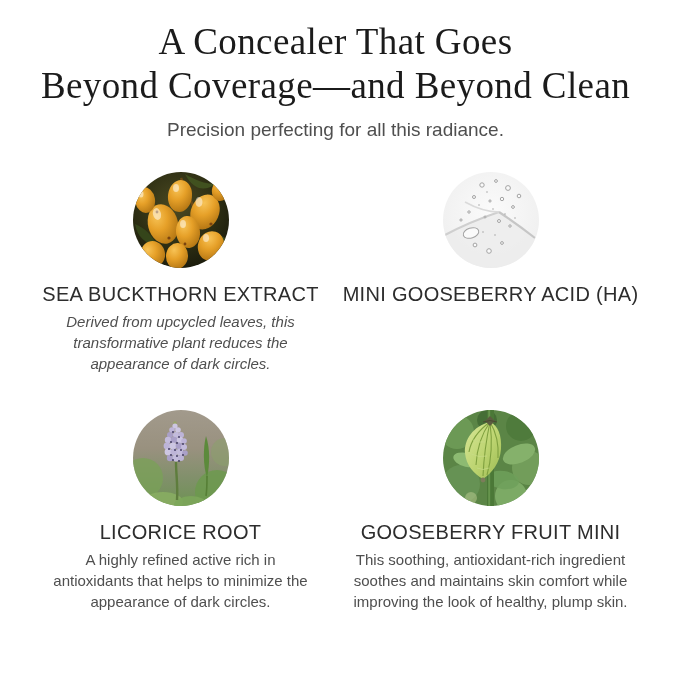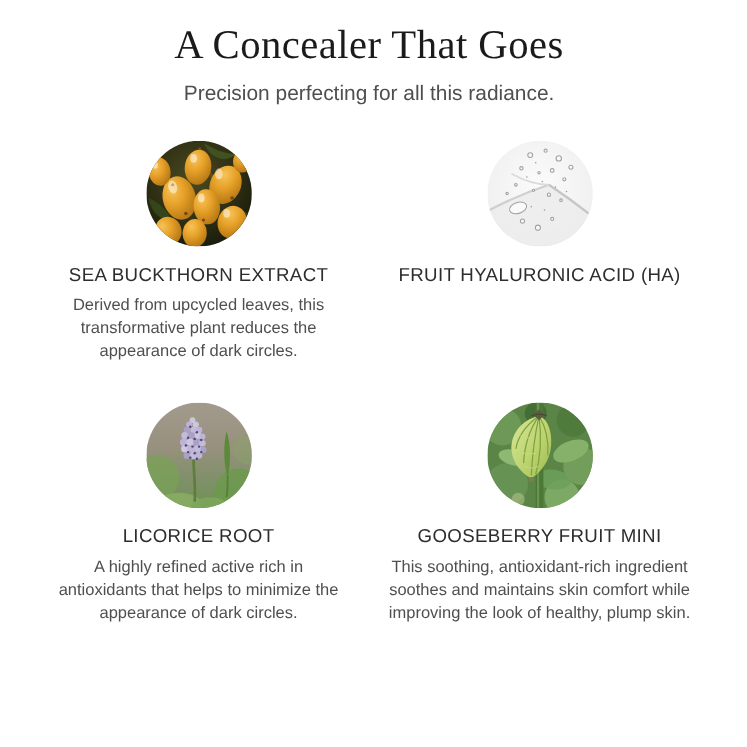--- a/index.html
+++ b/index.html
@@ -49,43 +49,44 @@
   .circle-img {
     width: 96px; height: 96px;
     border-radius: 50%;
     overflow: hidden;
     flex: 0 0 auto;
   }
   .circle-img svg { display: block; width: 96px; height: 96px; }
 
   .card-title {
     margin-top: 16px;
-    font-size: 17px;
+    font-size: 20px;
     line-height: 20px;
     letter-spacing: 0.3px;
     color: #2d2d2d;
   }
   .card-desc {
     margin-top: 7px;
     font-size: 15px;
     line-height: 21px;
     color: #4f4f4f;
   }
-  .card:nth-of-type(1) .card-desc { max-width: 252px; }
+  .card:nth-of-type(1) .card-desc { max-width: 252px; font-style: italic; }
   .card:nth-of-type(2) .card-desc { max-width: 292px; }
   .card:nth-of-type(3) .card-desc { max-width: 262px; }
   .card:nth-of-type(4) .card-desc { max-width: 302px; }
 </style>
 </head>
 <body>
 
 <div class="page">
 
   <h1 class="headline">
     <span>A Concealer That Goes</span>
+    <span>Beyond Coverage—and Beyond Clean</span>
   </h1>
 
   <div class="subtitle">Precision perfecting for all this radiance.</div>
 
   <div class="grid">
 
     <div class="card">
       <div class="circle-img">
         <svg viewBox="0 0 96 96">
           <defs>
@@ -179,21 +180,21 @@
             <circle cx="44" cy="20" r="0.7"></circle>
               <circle cx="50" cy="37" r="0.7"></circle>
               <circle cx="62" cy="42" r="0.7"></circle>
             <circle cx="36" cy="33" r="0.7"></circle>
               <circle cx="72" cy="46" r="0.7"></circle>
               <circle cx="40" cy="60" r="0.7"></circle>
             <circle cx="52" cy="63" r="0.7"></circle>
           </g>
         </svg>
       </div>
-      <div class="card-title">FRUIT HYALURONIC ACID (HA)</div>
+      <div class="card-title">MINI GOOSEBERRY ACID (HA)</div>
     </div>
 
     <div class="card">
       <div class="circle-img">
         <svg viewBox="0 0 96 96">
           <defs>
             <linearGradient id="liBg" x1="0" y1="0" x2="0" y2="1">
               <stop offset="0%" stop-color="#a29a8c"></stop>
                 <stop offset="40%" stop-color="#99917f"></stop>
               <stop offset="72%" stop-color="#80906a"></stop>

